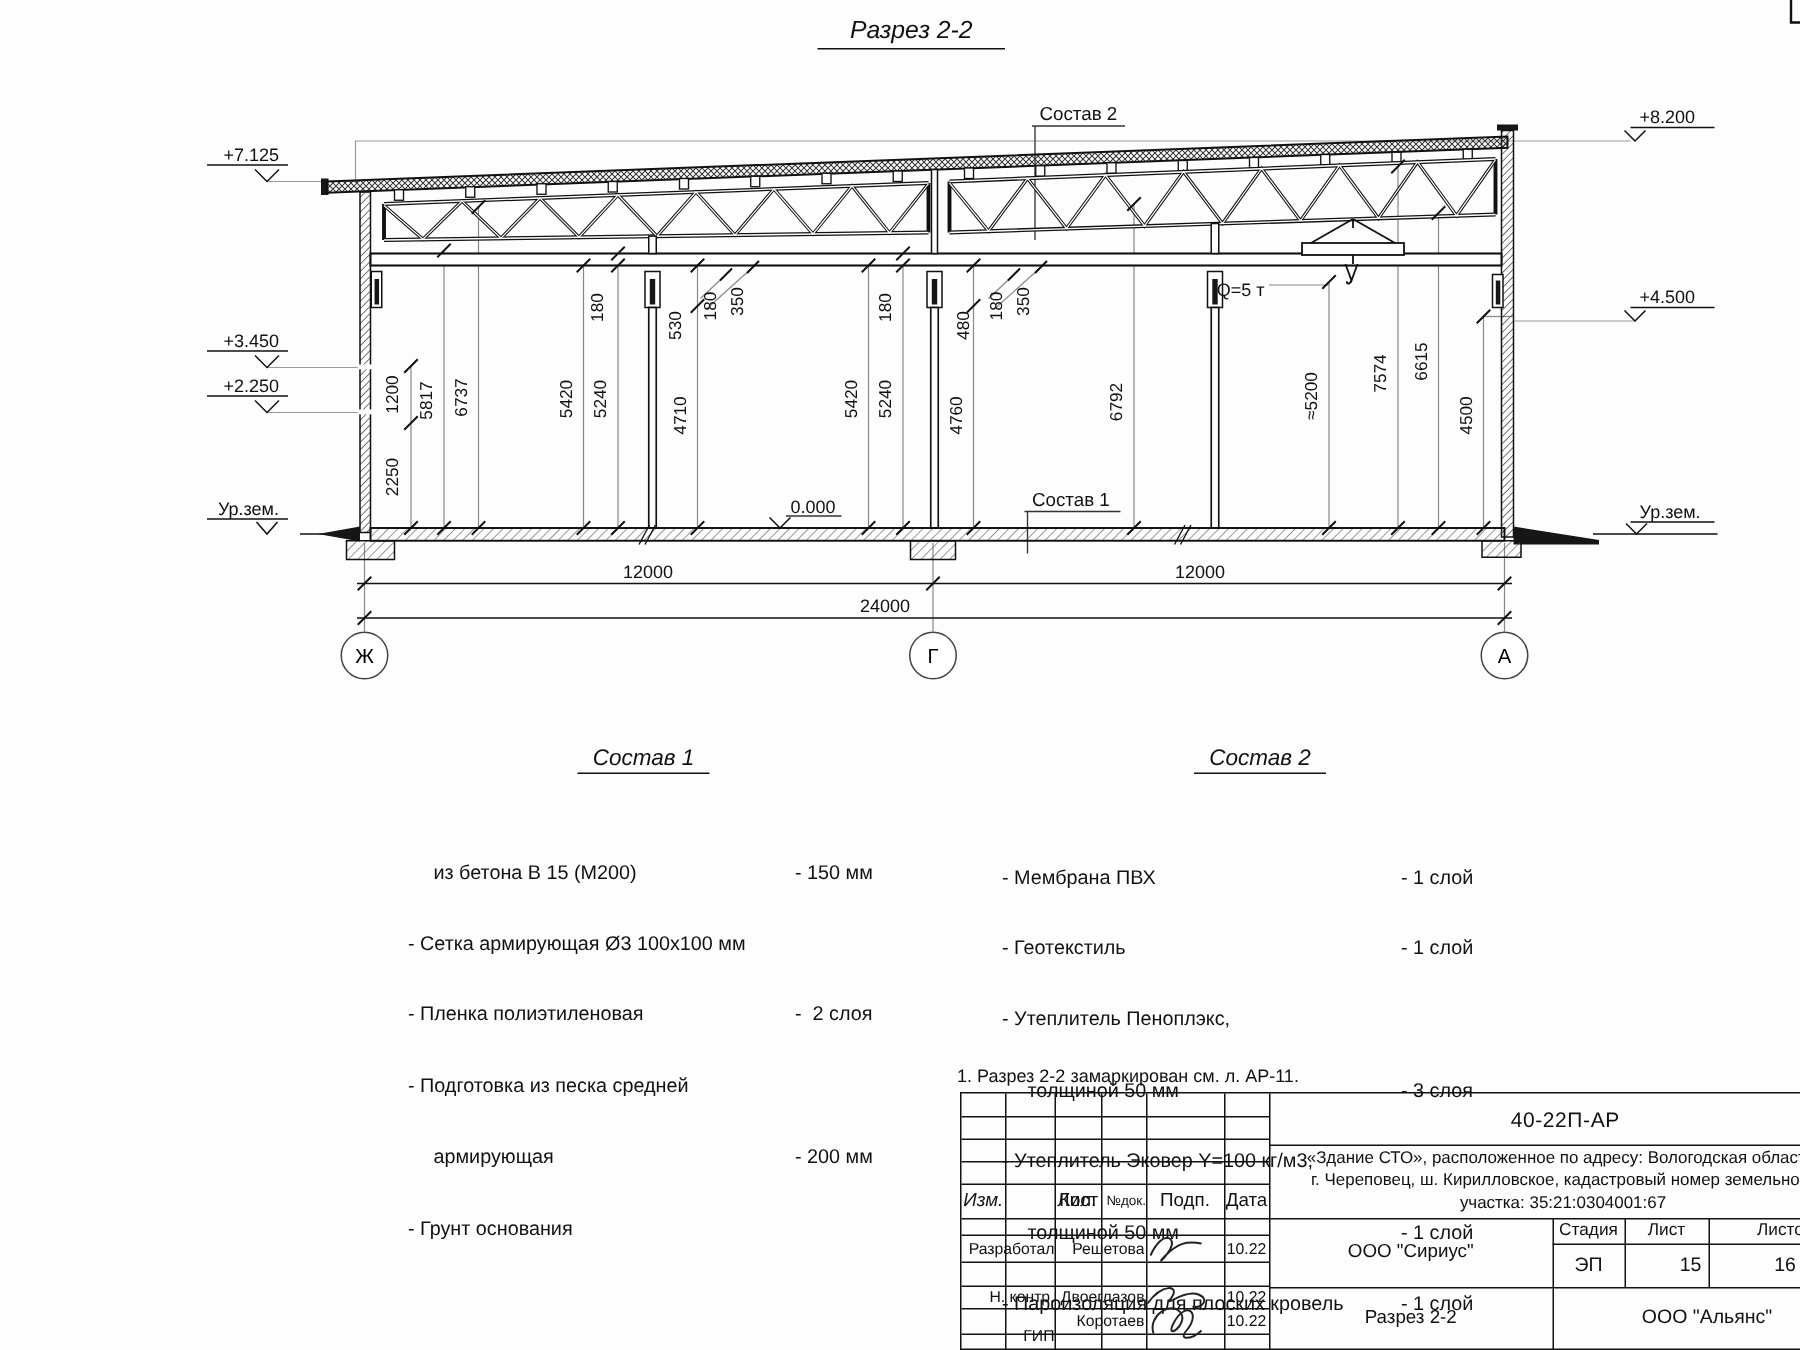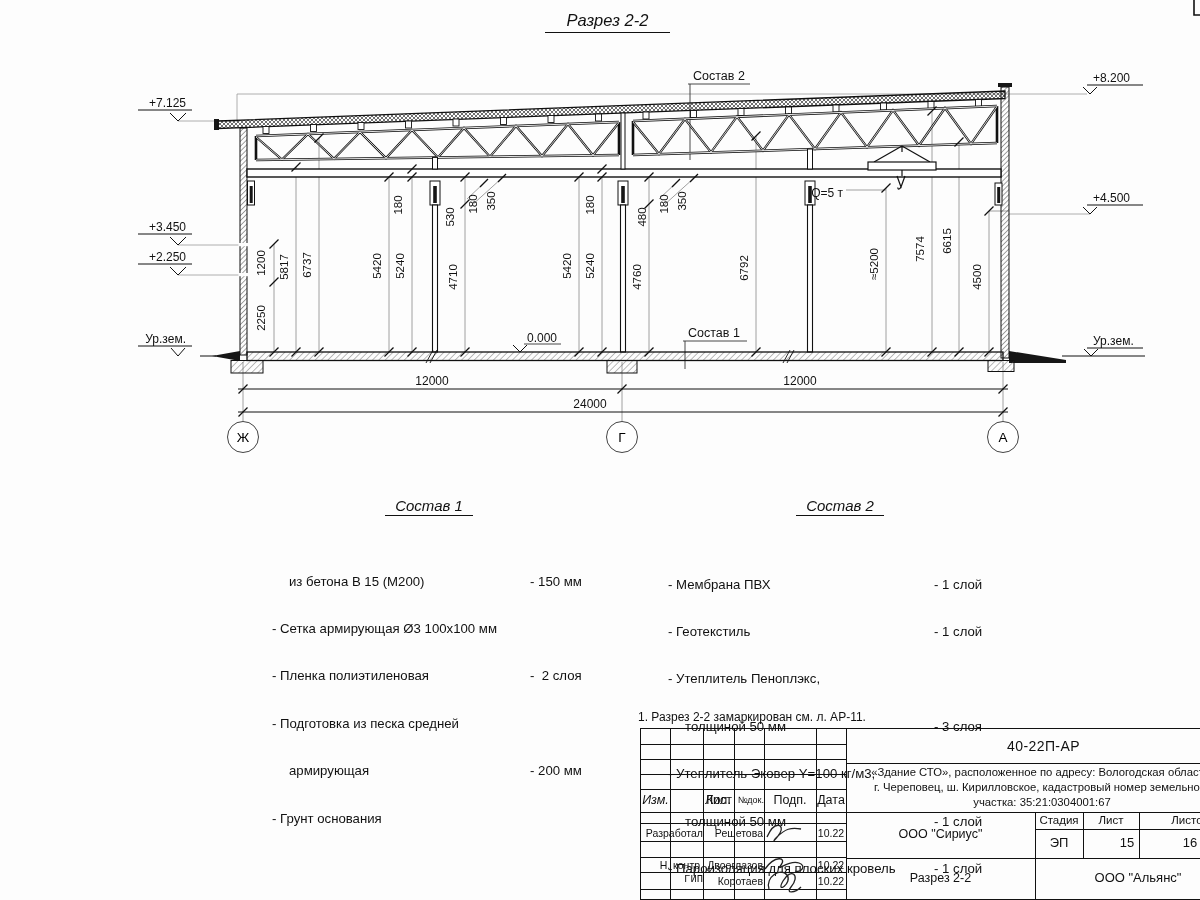--- a/index.html
+++ b/index.html
@@ -377,21 +377,21 @@
   <div class="tb stamp-lbl c" style="left:175px;top:60px;width:30px;height:23px;">Дата</div>
 
   <div class="tb row-lbl" style="left:2px;top:98px;width:60px;">Разработал</div>
   <div class="tb row-lbl" style="left:64px;top:98px;width:58px;">Решетова</div>
   <div class="tb row-lbl c" style="left:175px;top:98px;width:30px;">10.22</div>
 
   <div class="tb row-lbl" style="left:2px;top:130px;width:60px;">Н. контр.</div>
   <div class="tb row-lbl" style="left:64px;top:130px;width:58px;">Двоеглазов</div>
   <div class="tb row-lbl c" style="left:175px;top:130px;width:30px;">10.22</div>
 
-  <div class="tb row-lbl" style="left:2px;top:144px;width:60px;font-family:Liberation Mono, monospace;">ГИП</div>
+  <div class="tb row-lbl" style="left:2px;top:156px;width:60px;">ГИП</div>
   <div class="tb row-lbl" style="left:64px;top:146px;width:58px;">Коротаев</div>
   <div class="tb row-lbl c" style="left:175px;top:146px;width:30px;">10.22</div>
 
   <svg class="abs" style="left:120px;top:88px;" width="56" height="82" viewBox="0 0 56 82">
     <g fill="none" stroke="#222" stroke-width="1.3">
       <path d="M6,20 C14,2 24,8 19,16 C14,24 10,26 16,20 C24,12 30,10 40,12"></path>
       <path d="M4,52 C14,38 26,40 20,48 C14,56 28,42 38,46 C46,49 40,56 34,54"></path>
       <path d="M8,72 C4,60 20,50 26,58 C32,66 14,78 22,64 C30,50 40,58 30,70 C24,77 34,76 40,70"></path>
     </g>
   </svg>

